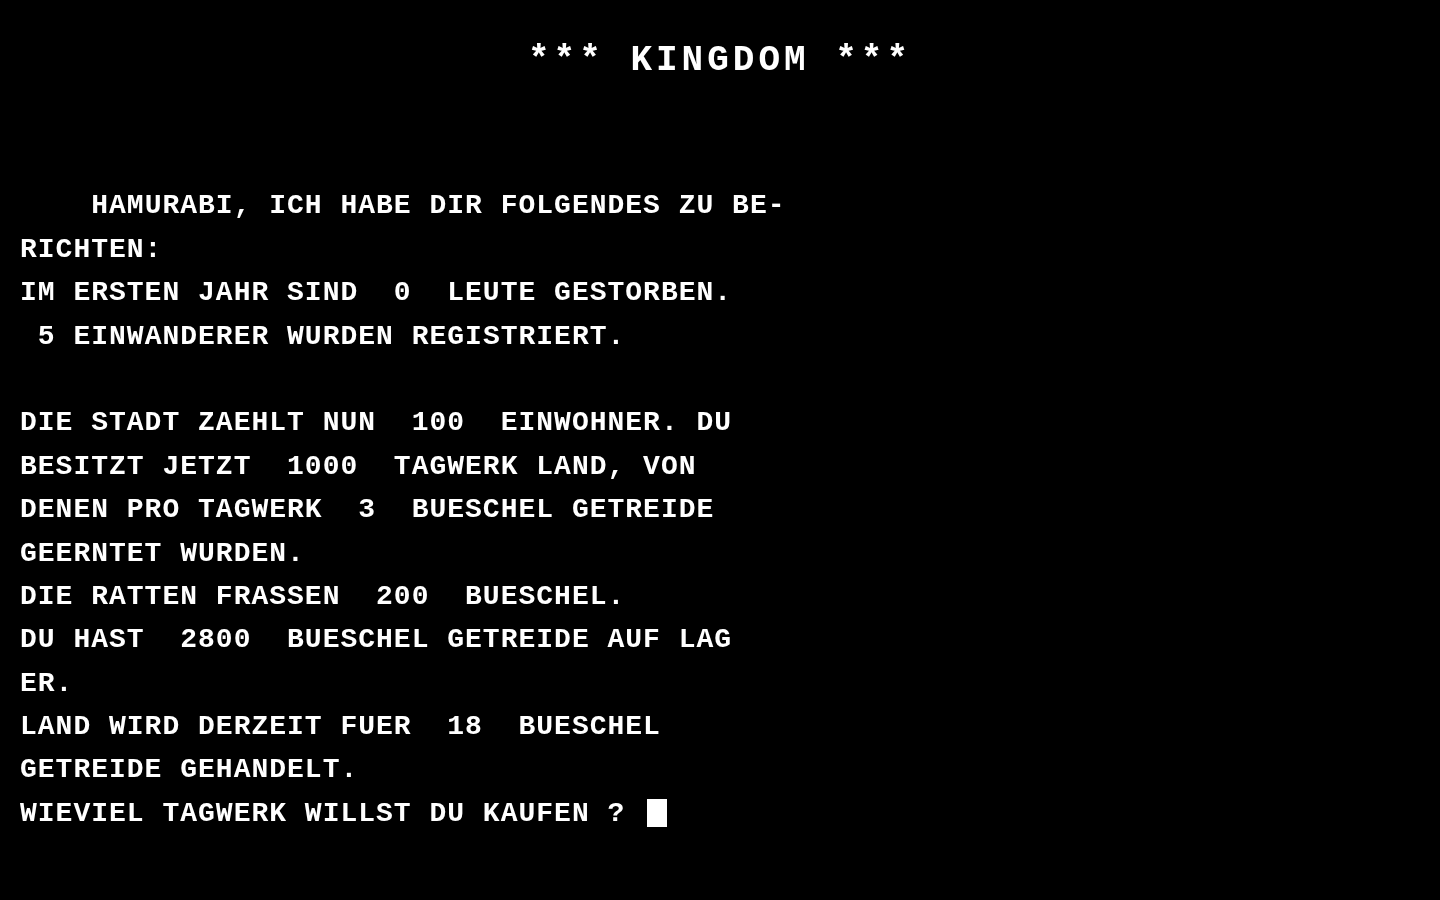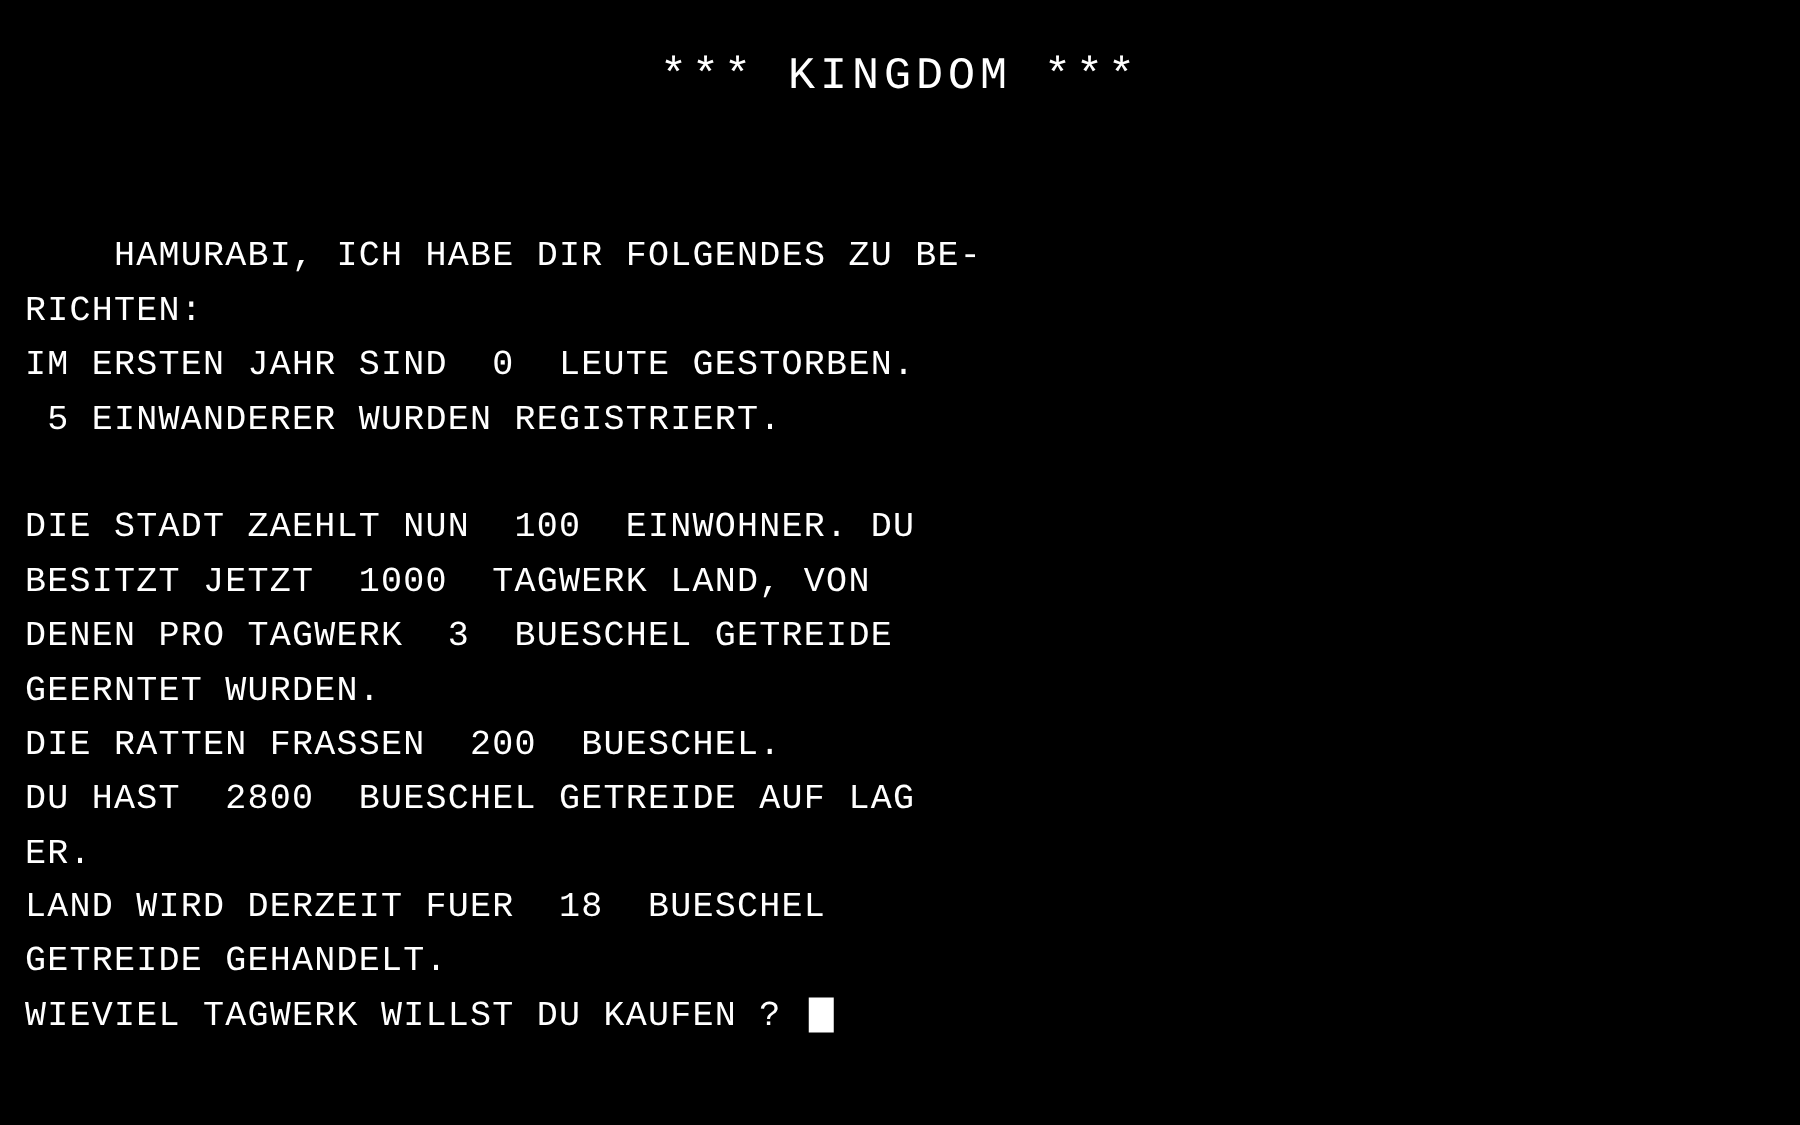--- a/index.html
+++ b/index.html
@@ -17,21 +17,21 @@
       align-items: center;
       justify-content: center;
     }
 
     .screen {
       background-color: #000000;
       width: 1440px;
       height: 900px;
       padding: 40px 20px 20px 20px;
       font-family: 'Courier New', Courier, monospace;
-      font-weight: normal;
+      font-weight: bold;
       color: #ffffff;
       position: relative;
     }
 
     .title {
       text-align: center;
       font-size: 36px;
       letter-spacing: 4px;
       margin-bottom: 60px;
     }

